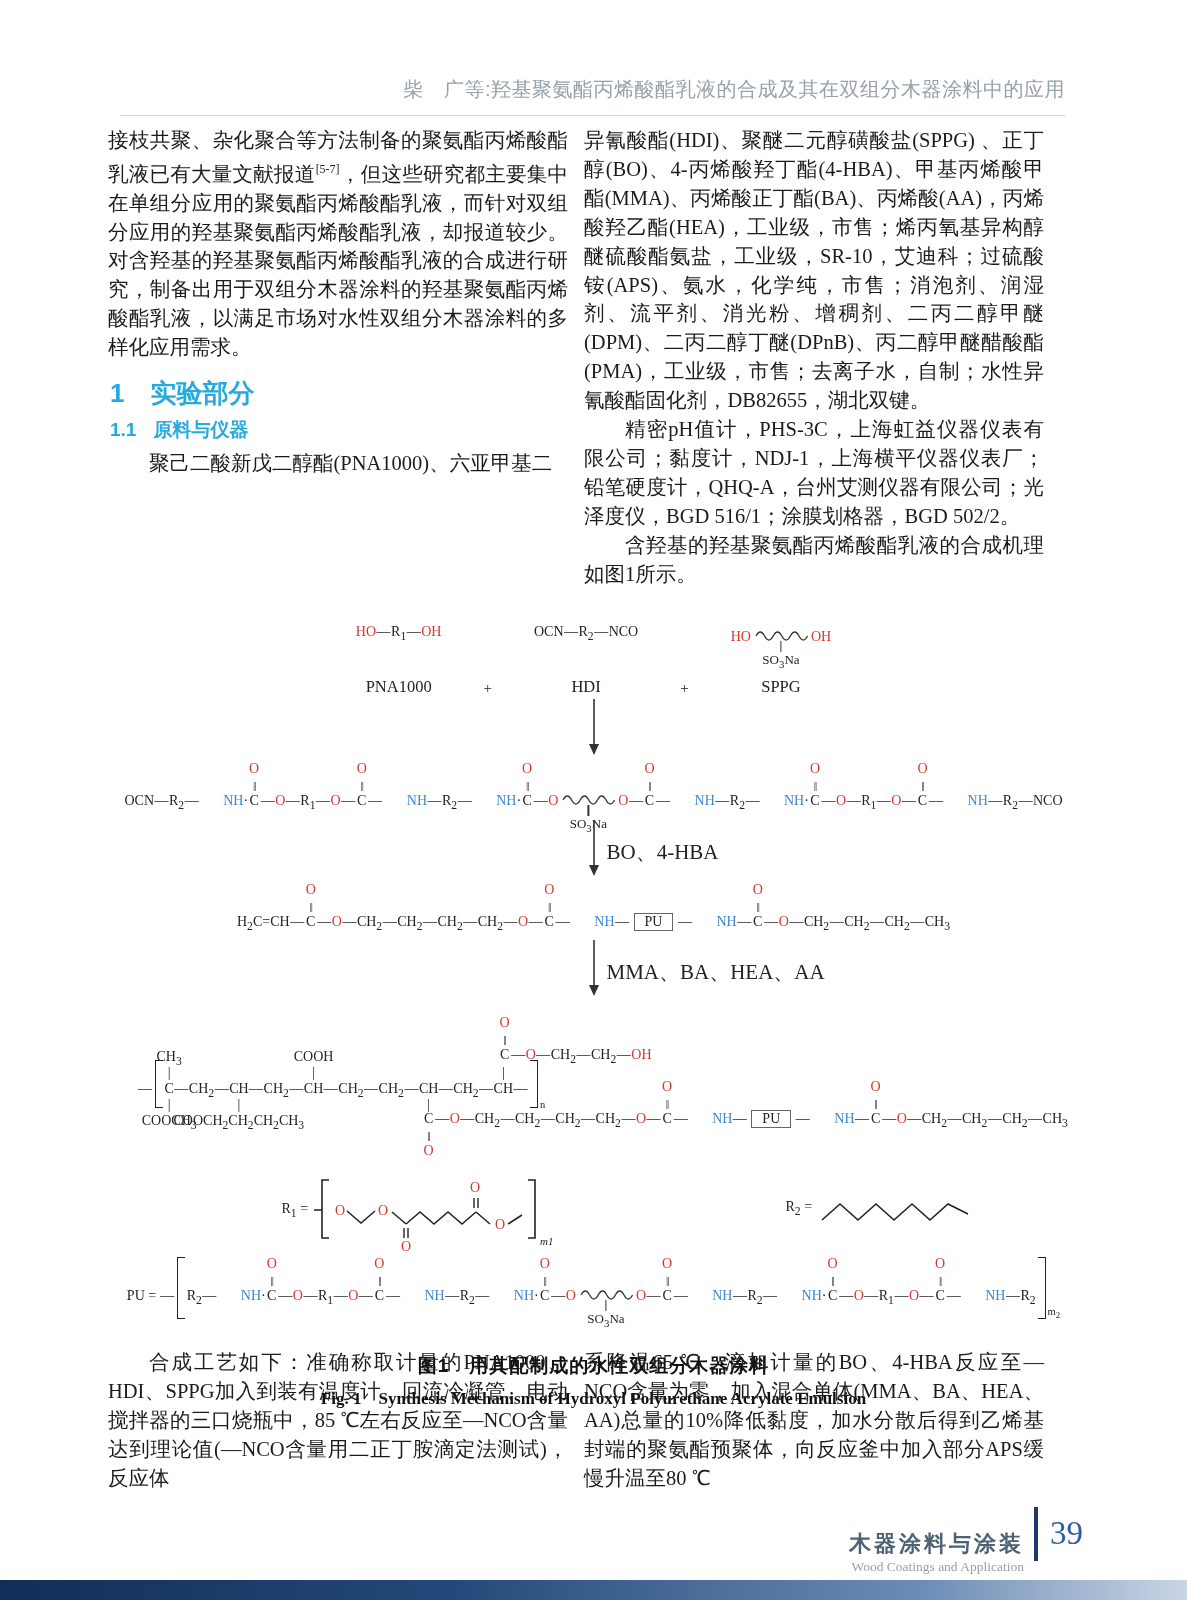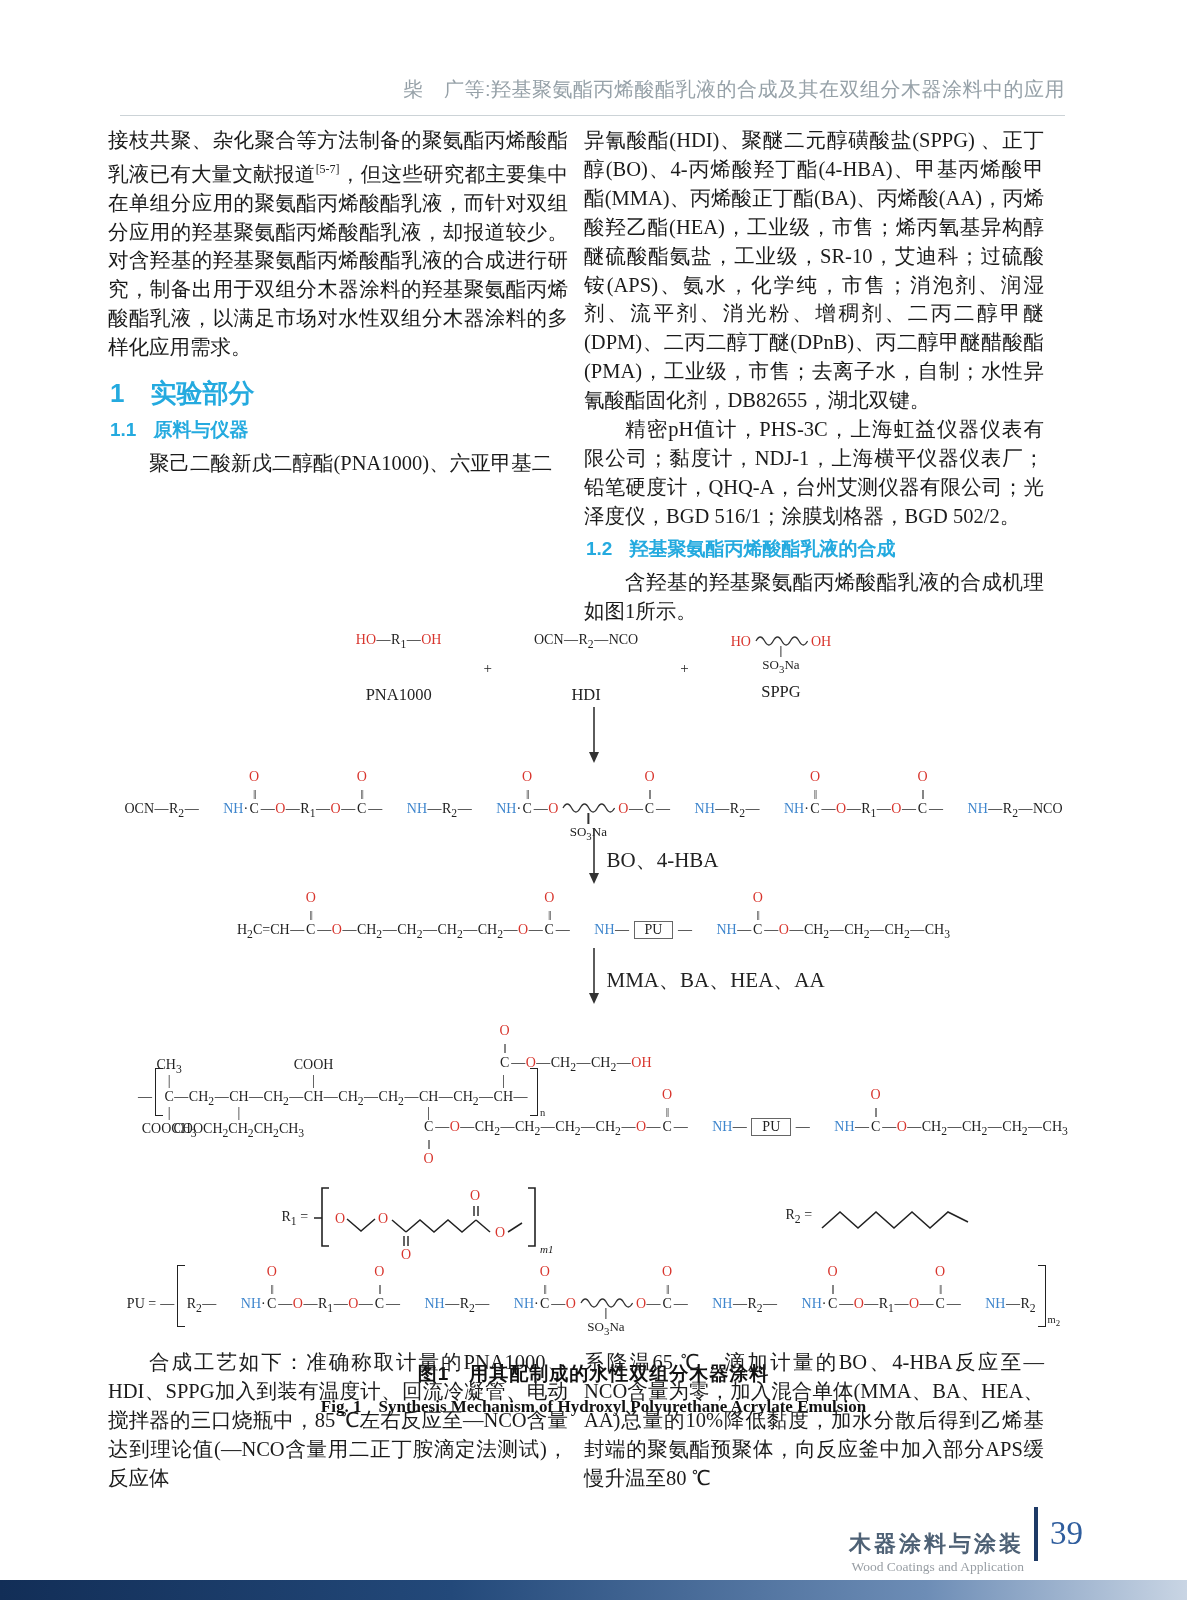--- a/index.html
+++ b/index.html
@@ -45,21 +45,21 @@
   .brsub{font-size:10.5px;position:relative;top:15px;}
   .stk{display:inline-block;position:relative;vertical-align:baseline;}
   .stka,.stkb{position:absolute;left:50%;transform:translateX(-50%);
               line-height:16px;white-space:nowrap;}
   .wavso3{display:inline-block;position:relative;margin:0 3px;}
   .so3{position:absolute;left:50%;top:12px;transform:translateX(-50%);text-align:center;}
   .so3line{display:block;width:1.3px;height:11px;background:#333;margin:0 auto;}
   .so3txt{font-size:13px;white-space:nowrap;line-height:14px;}
   svg.wavy{vertical-align:0px;}
 
-  .reactants{display:flex;align-items:center;margin-top:20px;}
+  .reactants{display:flex;align-items:flex-end;margin-top:12px;}
   .rgroup{display:flex;flex-direction:column;align-items:center;}
   .rlabel{margin-top:32px;font-size:16.5px;color:#222;}
   .rplus{font-size:15px;margin:1px 42px 0;}
 
   .arrow{position:relative;height:56px;margin:2px 0;}
   .arrow svg{display:block;}
   .arrowlabel{position:absolute;left:20px;top:18px;font-size:21px;white-space:nowrap;color:#222;}
 
   .crow{margin:4px 0;}
 
@@ -107,24 +107,20 @@
     </div>
     <div class="h2">
       <span>1.1</span>
       <span>原料与仪器</span>
     </div>
     <p class="indent">聚己二酸新戊二醇酯(PNA1000)、六亚甲基二</p>
   </div>
   <div class="col">
     <p>异氰酸酯(HDI)、聚醚二元醇磺酸盐(SPPG) 、正丁醇(BO)、4-丙烯酸羟丁酯(4-HBA)、甲基丙烯酸甲酯(MMA)、丙烯酸正丁酯(BA)、丙烯酸(AA)，丙烯酸羟乙酯(HEA)，工业级，市售；烯丙氧基异构醇醚硫酸酯氨盐，工业级，SR-10，艾迪科；过硫酸铵(APS)、氨水，化学纯，市售；消泡剂、润湿剂、流平剂、消光粉、增稠剂、二丙二醇甲醚(DPM)、二丙二醇丁醚(DPnB)、丙二醇甲醚醋酸酯(PMA)，工业级，市售；去离子水，自制；水性异氰酸酯固化剂，DB82655，湖北双键。</p>
     <p class="indent">精密pH值计，PHS-3C，上海虹益仪器仪表有限公司；黏度计，NDJ-1，上海横平仪器仪表厂；铅笔硬度计，QHQ-A，台州艾测仪器有限公司；光泽度仪，BGD 516/1；涂膜划格器，BGD 502/2。</p>
-    <div class="h2">
-      <span>1.2</span>
-      <span>羟基聚氨酯丙烯酸酯乳液的合成</span>
-    </div>
     <p class="indent">含羟基的羟基聚氨酯丙烯酸酯乳液的合成机理如图1所示。</p>
   </div>
 </div>
 
 <div class="figure">
 
   <div class="reactants">
     <div class="rgroup">
       <div class="chem"><span class="c-r">HO</span><span class="bond">—</span><span>R<sub>1</sub></span><span class="bond">—</span><span class="c-r">OH</span></div>
       <div class="rlabel">PNA1000</div>

